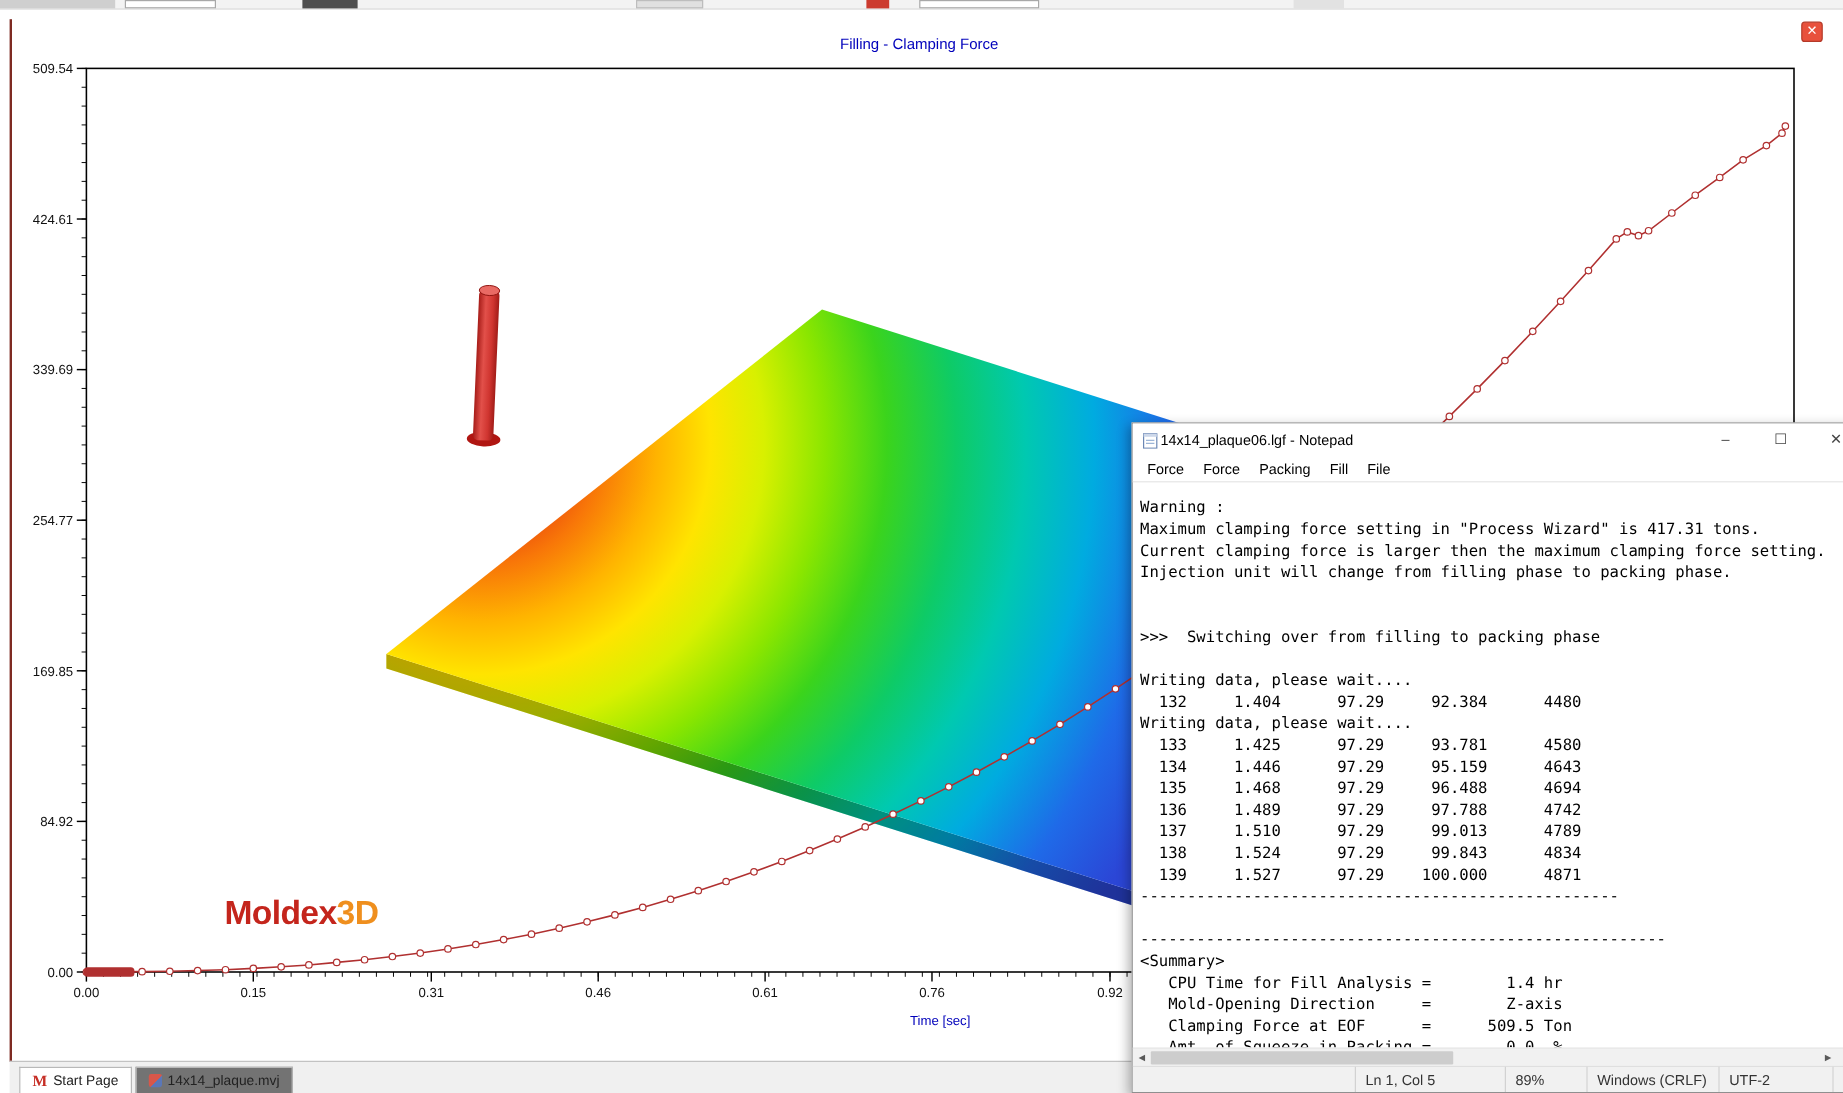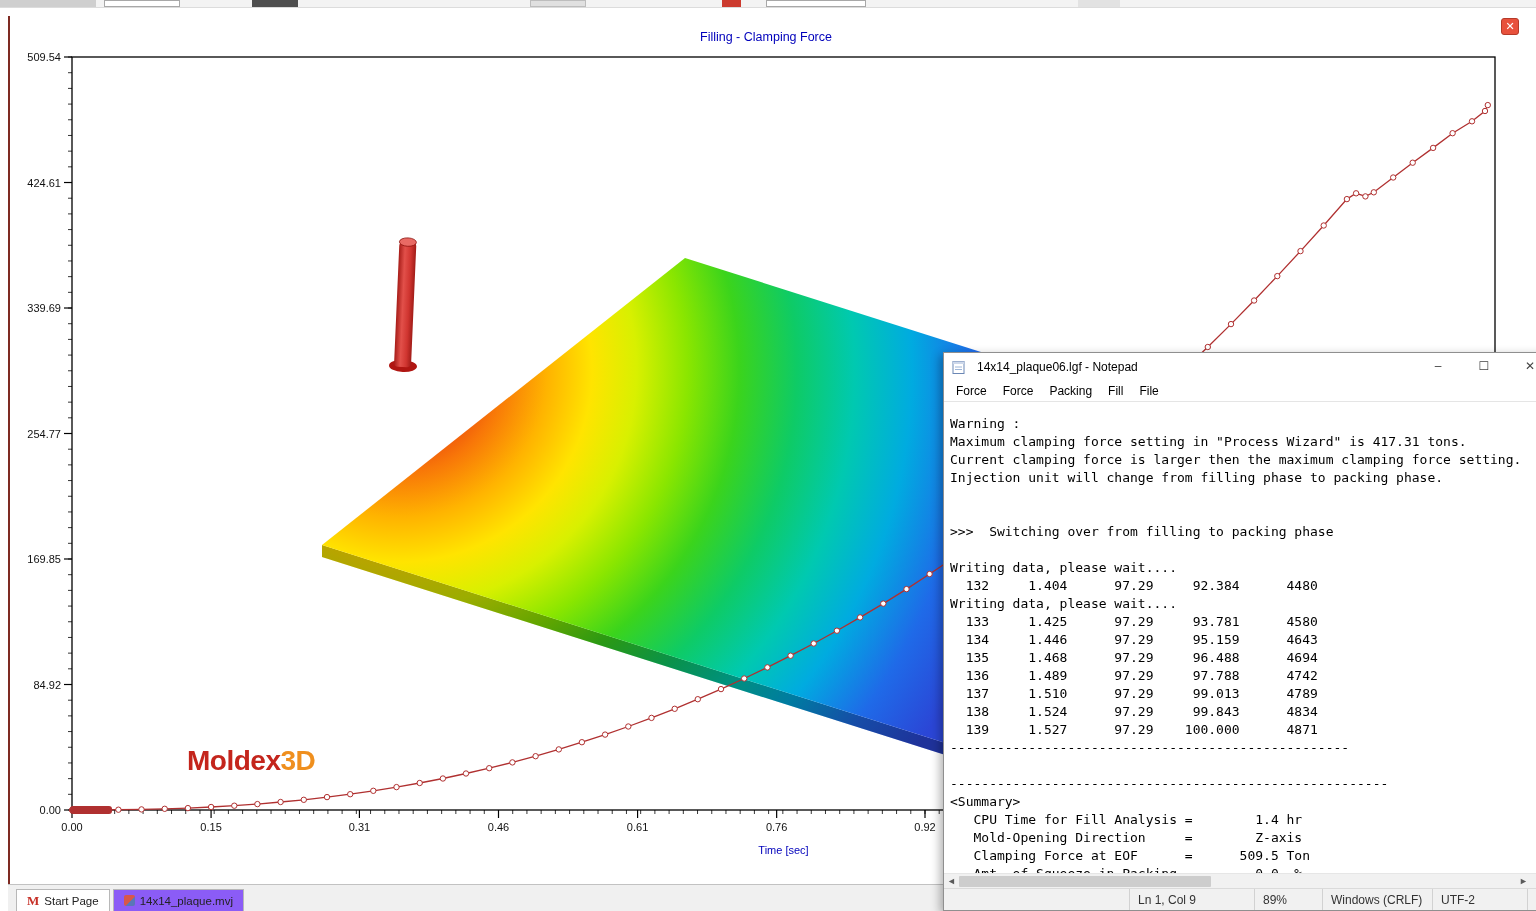--- a/index.html
+++ b/index.html
@@ -25,32 +25,32 @@
             border:1px solid #b53a29;border-radius:3px;color:#fff;text-align:center;line-height:15px;
             font-size:11px;z-index:6;cursor:pointer}
 
   #chart-svg{position:absolute;left:0;top:0;z-index:1;font-family:"Liberation Sans",sans-serif}
 
   
   .bottom-bar{position:absolute;left:8px;top:884px;width:1528px;height:27px;background:#f0f0f0;
               border-top:1px solid #c2c2c2;z-index:5;display:flex;align-items:flex-end;padding-left:8px}
   .tab{height:22px;display:flex;align-items:center;gap:5px;padding:0 10px;font-size:11.5px;color:#222;
        border:1px solid #b8b8b8;border-bottom:none;background:#fff;margin-right:3px;cursor:pointer}
-  .tab.inactive{background:#8b5cf6}
+  .tab.inactive{background:#737373}
   .m-icon{color:#c62f26;font-weight:bold;font-size:13px;font-family:"Liberation Serif",serif}
   .file-icon{width:11px;height:11px;border-radius:2px;
              background:linear-gradient(135deg,#d8574a 0 55%,#5a77b8 55% 100%)}
 
   
   .notepad{position:absolute;left:943px;top:352px;width:611px;height:559px;background:#fff;
            border:1px solid #8f8f8f;box-shadow:-3px 3px 9px rgba(0,0,0,.30);z-index:20;
            display:flex;flex-direction:column}
   .np-title{flex:0 0 27px;height:27px;display:flex;align-items:center;padding-left:8px;
             font-size:12px;background:#fff}
-  .np-title-text{margin-left:12px;color:#000}
+  .np-title-text{margin-left:2px;color:#000}
   .np-controls{margin-left:auto;display:flex;height:27px}
   .np-btn{width:46px;text-align:center;line-height:27px;font-size:12px;color:#444;cursor:pointer}
   .np-menu{flex:0 0 22px;display:flex;align-items:center;padding-left:4px;font-size:12px;color:#000;
            border-bottom:1px solid #e5e5e5;background:#fff}
   .np-menu span{padding:2px 8px;cursor:default}
   .np-text{flex:1 1 auto;overflow:hidden;font-family:"DejaVu Sans Mono","Liberation Mono",monospace;
            font-size:13px;line-height:18px;padding:13px 0 0 6px;color:#000}
   .log-line{height:18px;white-space:pre}
   .np-hscroll{flex:0 0 15px;background:#f1f1f1;border-top:1px solid #e6e6e6;position:relative}
   .np-hscroll .arr{position:absolute;top:0;width:15px;height:14px;text-align:center;line-height:14px;
@@ -439,21 +439,21 @@
         <div class="log-line">   Clamping Force at EOF      =      509.5 Ton</div>
         <div class="log-line">   Amt. of Squeeze in Packing =        0.0  %</div>
       </div>
     <div class="np-hscroll">
       <span class="arr left">◄</span>
       <div class="np-thumb"></div>
       <span class="arr right">►</span>
     </div>
     <div class="np-status">
       <div class="cell spacer"></div>
-      <div class="cell c1">Ln 1, Col 9</div>
+      <div class="cell c1">Ln 1, Col 5</div>
       <div class="cell c2">89%</div>
       <div class="cell c3">Windows (CRLF)</div>
       <div class="cell c4">UTF-2</div>
       <div class="cell c5"></div>
     </div>
   </div>
 
 </div>
 
 </body></html>

